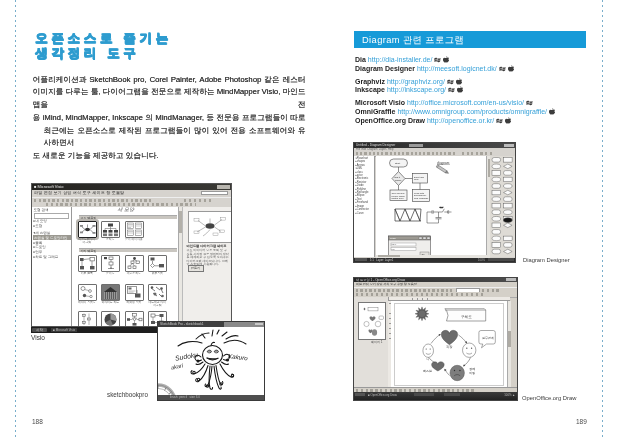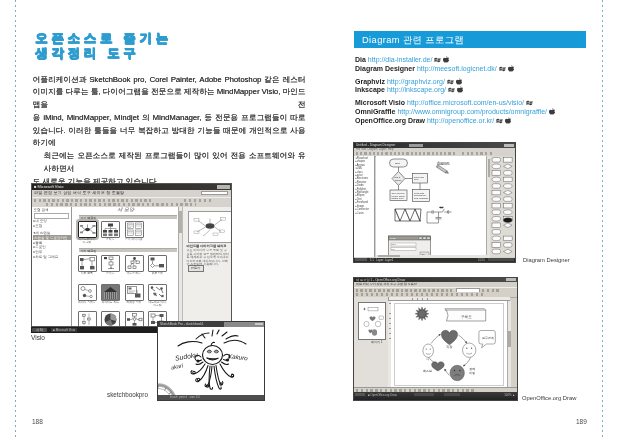--- a/index.html
+++ b/index.html
@@ -19,22 +19,21 @@
 
 <div class="abs" style="left:15px;top:0;width:1.2px;height:440px;background:repeating-linear-gradient(180deg,#79aecb 0 2.1px,#fff 2.1px 5px);"></div>
 
 <div class="abs" style="left:602px;top:0;width:1.2px;height:440px;background:repeating-linear-gradient(180deg,#79aecb 0 2.1px,#fff 2.1px 5px);"></div>
 
 <div class="abs" style="left:35px;top:31px;font-size:12.5px;font-weight:bold;color:#2e9ccf;line-height:15.4px;letter-spacing:3.7px;text-shadow:0.7px 0 0 #2e9ccf,0 0.7px 0 #2e9ccf,0.7px 0.7px 0 #2e9ccf,-0.3px 0 0 #2e9ccf;">오픈소스로 즐기는<br>생각정리 도구</div>
 
 <div class="abs" style="left:32.5px;top:73.5px;width:273px;font-size:7.7px;line-height:12.75px;color:#3a3a3a;text-shadow:0.25px 0 0 #3a3a3a;">
 <div class="jl">어플리케이션과 SketchBook pro, Corel Painter, Adobe Photoshop 같은 레스터</div>
 <div class="jl">이미지를 다루는 툴, 다이어그램을 전문으로 제작하는 MindMapper Visio, 마인드맵을 전</div>
-<div class="jl">용 iMind, MindMapper, Mindjet 의 MindManager, 등 전문용 프로그램들이 따로</div>
-<div class="jl">있습니다. 이러한 툴들을 너무 복잡하고 방대한 기능들 때문에 개인적으로 사용하기에</div>
+<div class="jl">용 iMind, MindMapper, Inkscape 의 MindManager, 등 전문용 프로그램들이 따로</div>
 <div class="jl" style="padding-left:11px;">최근에는 오픈소스로 제작된 프로그램들이 많이 있어 전용 소프트웨어와 유사하면서</div>
 <div>도 새로운 기능을 제공하고 있습니다.</div>
 </div>
 
 <div id="visio" class="abs" style="left:31px;top:183px;width:199px;height:142px;background:#d6d3ce;border:1px solid #555;font-size:4px;overflow:hidden;">
 
 <div class="abs" style="left:0;top:0;width:199px;height:6px;background:linear-gradient(90deg,#23221f,#3a3935);color:#eee;font-size:4px;line-height:6px;padding-left:2px;box-sizing:border-box;">■ Microsoft Visio<span style="position:absolute;right:1px;top:1px;width:13px;height:4px;background:#b8b5ae;"></span></div>
 
 <div class="abs" style="left:0;top:6px;width:199px;height:6.5px;background:#d6d3ce;color:#222;font-size:4px;line-height:6.5px;padding-left:2px;letter-spacing:0.2px;box-sizing:border-box;white-space:nowrap;">파일 편집 보기 삽입 서식 도구 셰이프 창 도움말<span style="position:absolute;left:169px;top:1.2px;width:27px;height:3.6px;background:#fff;border:0.5px solid #999;box-sizing:border-box;"></span></div>
 

